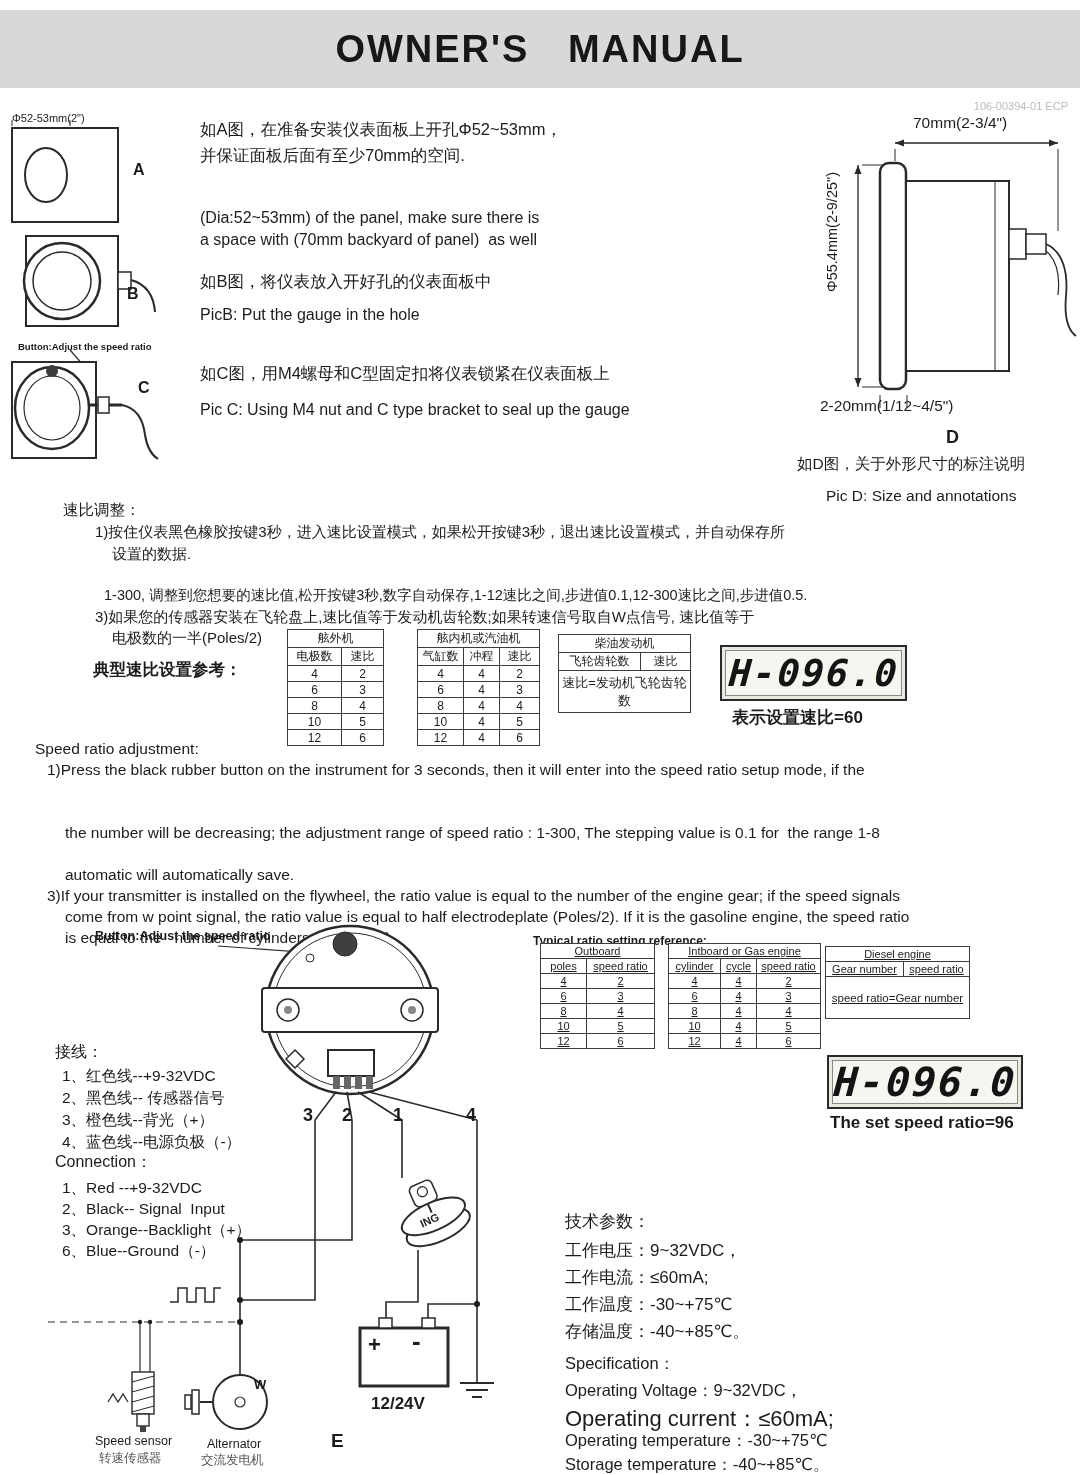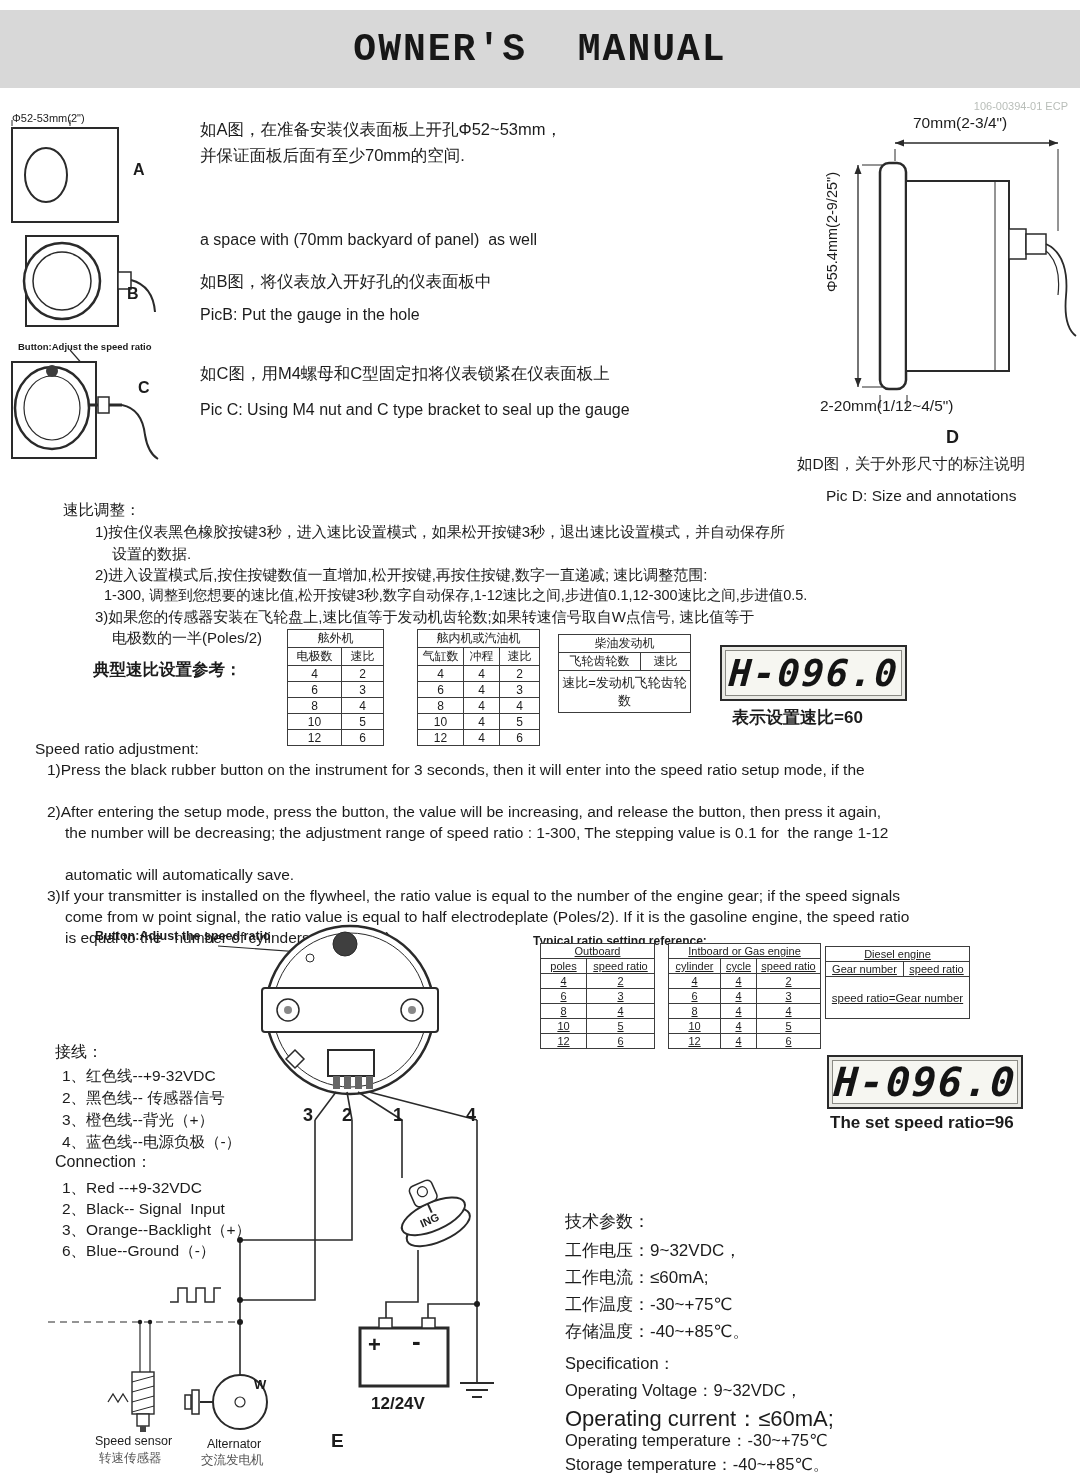--- a/index.html
+++ b/index.html
@@ -4,21 +4,21 @@
 <style>
   * { margin:0; padding:0; box-sizing:border-box; }
   html,body { background:#ffffff; }
   body { font-family:"Liberation Sans","DejaVu Sans",sans-serif; color:#1c1c1c; }
   .page { position:relative; width:1080px; height:1475px; background:#fff; overflow:hidden; }
   .t { position:absolute; white-space:pre; line-height:1.2; color:#1c1c1c; }
   .b { font-weight:bold; }
   svg.diag { position:absolute; overflow:visible; }
   .header-band { position:absolute; left:0; top:10px; width:1080px; height:78px; background:#d8d8d8;
                  display:flex; align-items:center; justify-content:center; }
-  .header-title { font-family:Liberation Mono, monospace; font-weight:bold; font-size:38px;
+  .header-title { font-family:Liberation Sans, sans-serif; font-weight:bold; font-size:38px;
                   letter-spacing:2px; word-spacing:26px; color:#171717; }
   .doc-code { position:absolute; right:12px; top:100px; font-size:11px; color:#b9beb9; white-space:pre; }
   table.ref { position:absolute; border-collapse:collapse; background:#fff; table-layout:fixed; }
   table.ref th, table.ref td { border:1px solid #3c3c3c; font-weight:normal; text-align:center; padding:0 3px; }
   table.ref.zh { font-size:12px; }
   table.ref.en { font-size:11px;text-decoration:underline; }
   table.ref.zh th { height:18px; } table.ref.zh td { height:16px; }
   table.ref.en th { height:15px; } table.ref.en td { height:15px; }
   td.note { font-weight:bold; height:42px !important; }
   .lcd { position:absolute; border:2px solid #2a2a2a; background:#e9e9e4; padding:3px; }
@@ -67,20 +67,21 @@
     </g>
   </svg>
   <div class="t" style="left:12px;top:112px;font-size:11px">Φ52-53mm(2")</div>
   <div class="t b" style="left:133px;top:160px;font-size:16px">A</div>
   <div class="t b" style="left:127px;top:284px;font-size:16px">B</div>
   <div class="t b" style="left:18px;top:341px;font-size:9.5px">Button:Adjust the speed ratio</div>
   <div class="t b" style="left:138px;top:378px;font-size:16px">C</div>
 
   <div class="t" style="left:200px;top:120px;font-size:16.5px">如A图，在准备安装仪表面板上开孔Φ52~53mm，</div>
   <div class="t" style="left:200px;top:146px;font-size:16.5px">并保证面板后面有至少70mm的空间.</div>
+  <div class="t" style="left:200px;top:208px;font-size:16px">(Dia:52~53mm) of the panel, make sure there is</div>
   <div class="t" style="left:200px;top:230px;font-size:16px">a space with (70mm backyard of panel)  as well</div>
   <div class="t" style="left:200px;top:272px;font-size:16.5px">如B图，将仪表放入开好孔的仪表面板中</div>
   <div class="t" style="left:200px;top:305px;font-size:16px">PicB: Put the gauge in the hole</div>
   <div class="t" style="left:200px;top:364px;font-size:16.5px">如C图，用M4螺母和C型固定扣将仪表锁紧在仪表面板上</div>
   <div class="t" style="left:200px;top:400px;font-size:16px">Pic C: Using M4 nut and C type bracket to seal up the gauge</div>
 
   <svg class="diag" style="left:810px;top:105px" width="270" height="335" viewBox="0 0 270 335">
     <g stroke="#2a2a2a" fill="none">
       <g>
         <line x1="85" y1="38" x2="248" y2="38" stroke-width="1.3"></line>
@@ -115,21 +116,20 @@
   <div class="t" style="left:913px;top:114px;font-size:15.5px">70mm(2-3/4")</div>
   <div class="vtext" style="left:824px;top:172px;font-size:14.5px">Φ55.4mm(2-9/25")</div>
   <div class="t" style="left:820px;top:397px;font-size:15.5px">2-20mm(1/12~4/5")</div>
   <div class="t b" style="left:946px;top:427px;font-size:18px">D</div>
   <div class="t" style="left:797px;top:455px;font-size:15.5px">如D图，关于外形尺寸的标注说明</div>
   <div class="t" style="left:826px;top:487px;font-size:15.5px">Pic D: Size and annotations</div>
 
   <div class="t" style="left:63px;top:501px;font-size:15.5px">速比调整：</div>
   <div class="t" style="left:95px;top:523px;font-size:15px">1)按住仪表黑色橡胶按键3秒，进入速比设置模式，如果松开按键3秒，退出速比设置模式，并自动保存所</div>
   <div class="t" style="left:112px;top:545px;font-size:15px">设置的数据.</div>
-  <div class="t" style="left:95px;top:566px;font-size:15px">2)进入设置模式后,按住按键数值一直增加,松开按键,再按住按键,数字一直递减; 速比调整范围:</div>
   <div class="t" style="left:104px;top:587px;font-size:14.5px">1-300, 调整到您想要的速比值,松开按键3秒,数字自动保存,1-12速比之间,步进值0.1,12-300速比之间,步进值0.5.</div>
   <div class="t" style="left:95px;top:608px;font-size:15px">3)如果您的传感器安装在飞轮盘上,速比值等于发动机齿轮数;如果转速信号取自W点信号, 速比值等于</div>
   <div class="t" style="left:112px;top:629px;font-size:15px">电极数的一半(Poles/2)</div>
   <div class="t b" style="left:93px;top:660px;font-size:16.5px">典型速比设置参考：</div>
 
   <table class="ref zh" style="left:287px;top:629px">
     <thead>
       <tr>
           <th colspan="2">舷外机</th>
         </tr>
@@ -219,22 +219,21 @@
 
   <div class="lcd" style="left:720px;top:645px;width:187px;height:56px">
     <div class="lcd-inner">
       <span class="lcd-text" style="font-size:37px">H-096.0</span>
     </div>
   </div>
   <div class="t b" style="left:732px;top:708px;font-size:17px">表示设置速比=60</div>
 
   <div class="t" style="left:35px;top:740px;font-size:15.5px">Speed ratio adjustment:</div>
   <div class="t" style="left:47px;top:761px;font-size:15.5px">1)Press the black rubber button on the instrument for 3 seconds, then it will enter into the speed ratio setup mode, if the</div>
-  <div class="t" style="left:47px;top:803px;font-size:15.5px">2)After entering the setup mode, press the button, the value will be increasing, and release the button, then press it again,</div>
-  <div class="t" style="left:65px;top:824px;font-size:15.5px">the number will be decreasing; the adjustment range of speed ratio : 1-300, The stepping value is 0.1 for  the range 1-12</div>
+  <div class="t" style="left:65px;top:824px;font-size:15.5px">the number will be decreasing; the adjustment range of speed ratio : 1-300, The stepping value is 0.1 for  the range 1-8</div>
   <div class="t" style="left:65px;top:866px;font-size:15.5px">automatic will automatically save.</div>
   <div class="t" style="left:47px;top:887px;font-size:15.5px">3)If your transmitter is installed on the flywheel, the ratio value is equal to the number of the engine gear; if the speed signals</div>
   <div class="t" style="left:65px;top:908px;font-size:15.5px">come from w point signal, the ratio value is equal to half electrodeplate (Poles/2). If it is the gasoline engine, the speed ratio</div>
   <div class="t" style="left:65px;top:929px;font-size:15.5px">is equal to the   number of cylinders (cylinder/2).</div>
 
   <div class="t b" style="left:533px;top:934px;font-size:12px">Typical ratio setting reference:</div>
   <div class="t b" style="left:95px;top:929px;font-size:12.5px">Button:Adjust the speed ratio</div>
 
   <svg class="diag" style="left:90px;top:920px" width="390" height="200" viewBox="0 0 390 200">
     <g stroke="#2a2a2a" fill="none">

